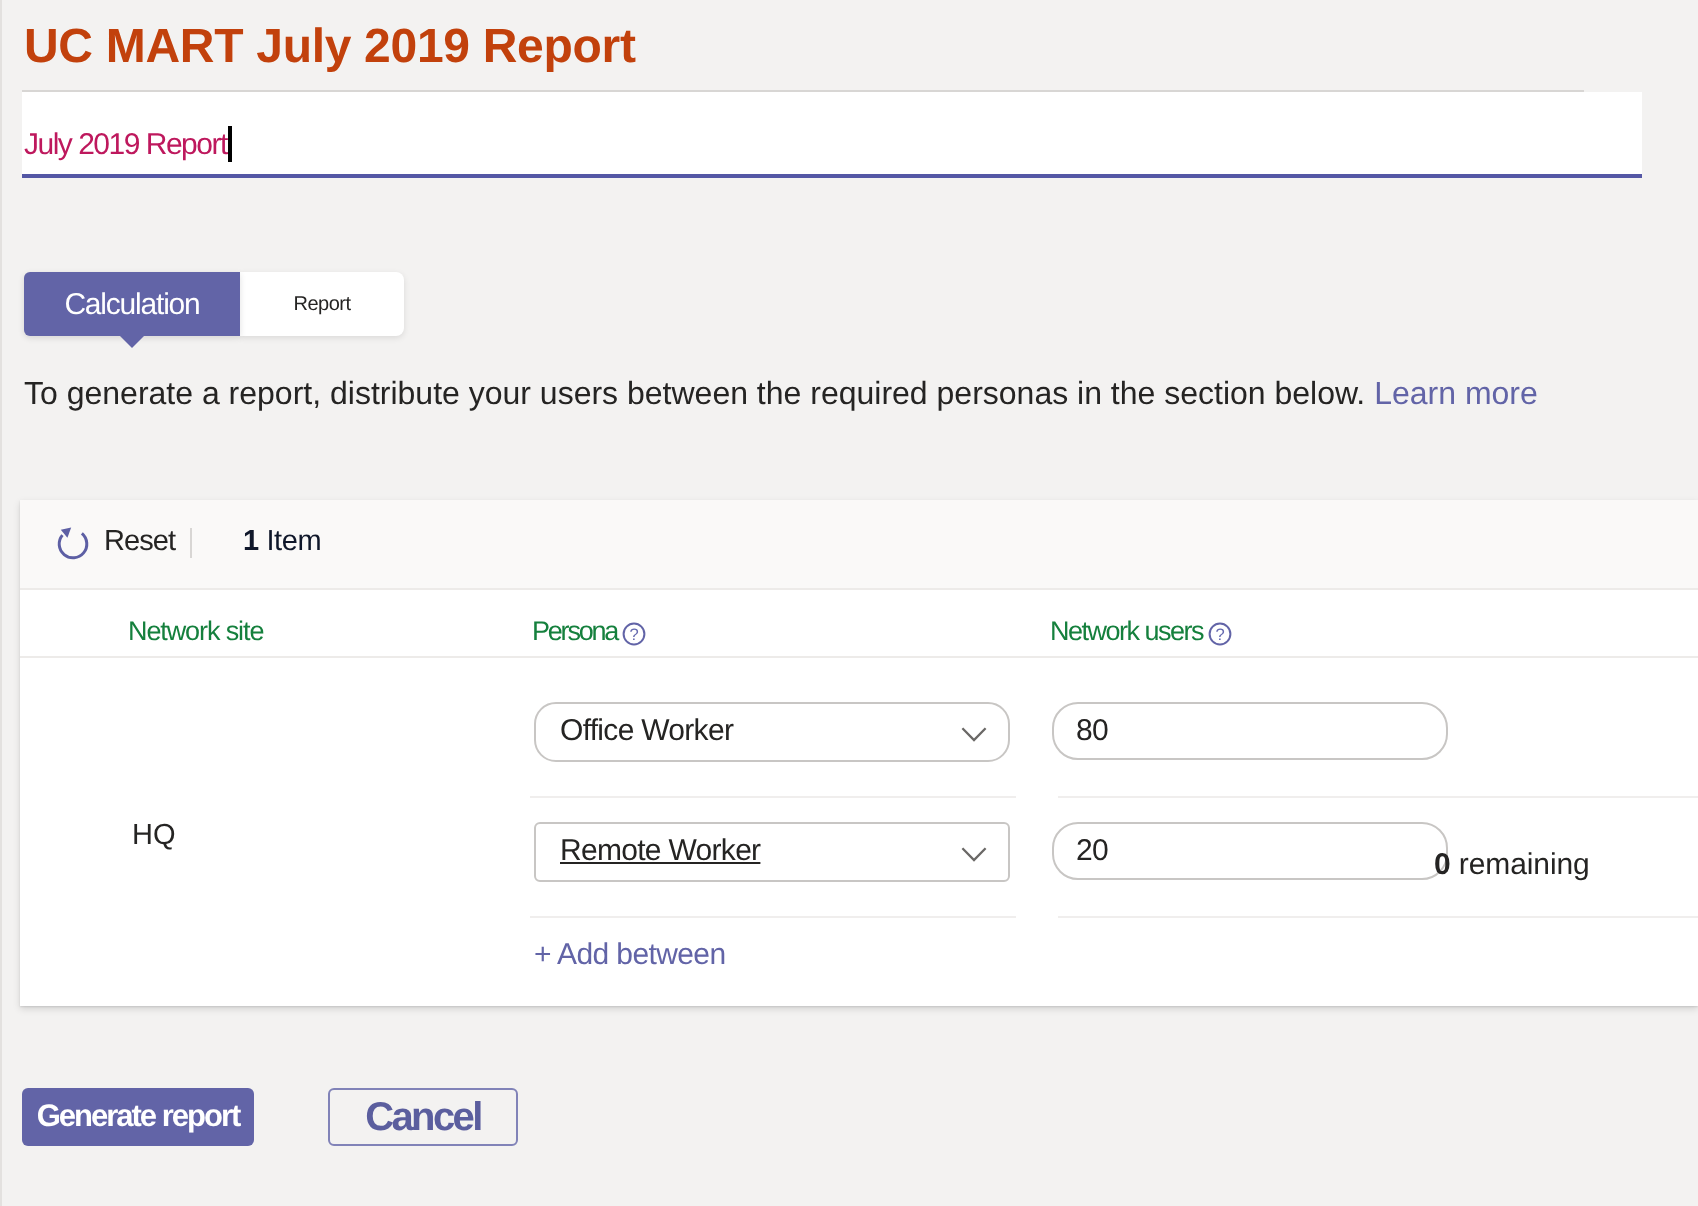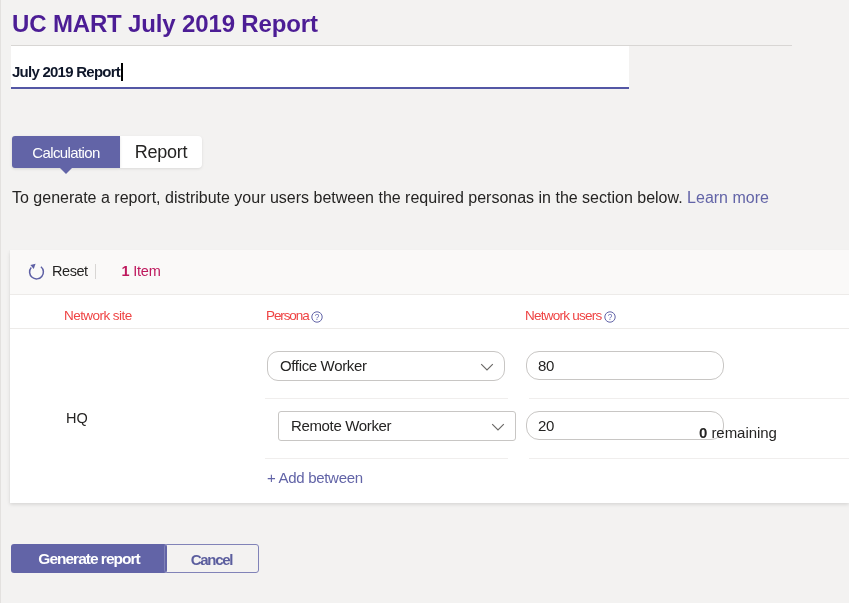--- a/index.html
+++ b/index.html
@@ -6,42 +6,42 @@
   html,body { width:849px; height:603px; overflow:hidden; }
   body {
     background:#f3f2f1;
     font-family:"Liberation Sans", sans-serif;
     color:#252423;
     position:relative;
   }
   .leftedge { position:absolute; left:0; top:0; width:1px; height:603px; background:#e3e1df; }
   h1.title {
     position:absolute; left:12px; top:10px;
-    font-size:24px; font-weight:bold; color:#4c1d95;
+    font-size:24px; font-weight:bold; color:#c2410c;
     letter-spacing:-0.15px; line-height:28px;
   }
   .divider { position:absolute; left:11px; top:45px; width:781px; height:1px; background:#d8d6d4; }
   .nameinput {
-    position:absolute; left:11px; top:46px; width:618px; height:43px;
+    position:absolute; left:11px; top:46px; width:810px; height:43px;
     background:#fff; border-bottom:2px solid #5457a5;
-    font-size:15px; letter-spacing:-0.75px; color:#0f172a;
-    line-height:15px; padding-top:17px; padding-left:1px;font-weight:bold;
+    font-size:15px; letter-spacing:-0.75px; color:#be185d;
+    line-height:15px; padding-top:17px; padding-left:1px;
   }
   .cursor { display:inline-block; width:1.5px; height:18px; background:#000; vertical-align:-4px; margin-left:1px; }
   .tab-calc {
     position:absolute; left:12px; top:136px; width:108px; height:32px;
     background:#6264a7; border-radius:3px 0 0 3px; z-index:2;
     color:#fff; font-size:15px; letter-spacing:-0.6px;
     line-height:33.5px; text-align:center;
     box-shadow:0 1px 3px rgba(0,0,0,0.12);
   }
   .tab-report {
     position:absolute; left:120px; top:136px; width:82px; height:32px;
     background:#fff; border-radius:0 4px 4px 0; z-index:1;
-    color:#252423; font-size:18px; letter-spacing:-0.25px;
+    color:#252423; font-size:10px; letter-spacing:-0.25px;
     line-height:33.5px; text-align:center;
     box-shadow:0 1px 3px rgba(0,0,0,0.1);
   }
   .tab-notch {
     position:absolute; left:60px; top:168px; z-index:2;
     width:0; height:0;
     border-left:6px solid transparent; border-right:6px solid transparent;
     border-top:6px solid #6264a7;
   }
   .desc {
@@ -55,67 +55,67 @@
     box-shadow:0 1.6px 3.6px rgba(0,0,0,0.13), 0 0.3px 0.9px rgba(0,0,0,0.1);
     padding-left:21px;
   }
   .toolbar {
     position:absolute; left:0; top:0; width:839px; height:45px;
     background:#faf9f8; border-bottom:1px solid #edebe9;
   }
   .reseticon { position:absolute; left:17.5px; top:13px; }
   .resetlabel { position:absolute; left:42px; top:13px; font-size:14.5px; letter-spacing:-0.45px; color:#252423; }
   .toolsep { position:absolute; left:84.5px; top:14px; width:1px; height:15px; background:#d8d6d4; }
-  .itemcount { position:absolute; left:111.5px; top:13px; font-size:14.5px; letter-spacing:-0.2px; color:#be185d; }
+  .itemcount { position:absolute; left:111.5px; top:13px; font-size:14.5px; letter-spacing:-0.2px; color:#0f172a; }
   .headrow {
     position:absolute; left:0; top:45px; width:839px; height:34px;
     border-bottom:1px solid #edebe9; background:#fff;
-    font-size:13.5px; color:#ef4444;
+    font-size:13.5px; color:#15803d;
   }
   .h-site { position:absolute; left:54px; top:13px; letter-spacing:-0.55px; }
   .h-persona { position:absolute; left:256px; top:13px; letter-spacing:-1.1px; }
   .h-users { position:absolute; left:515px; top:13px; letter-spacing:-0.75px; }
   .qicon { position:absolute; top:16px; }
   .qi-p { left:300.5px; }
   .qi-u { left:593.5px; }
   .hq { position:absolute; left:56px; top:160.5px; font-size:14.5px; letter-spacing:0px; line-height:14.5px; }
   .ddown {
     position:absolute; width:238px; height:30px;
     background:#fff; border:1px solid #c8c6c4; border-radius:3px;
     font-size:15px; letter-spacing:-0.35px; color:#252423; line-height:28px;
     padding-left:12px;
   }
   .dd1 { left:257px; top:101px;border-radius:11px; }
-  .dd2 { left:268px; top:161px; }
+  .dd2 { left:257px; top:161px;text-decoration:underline; }
   .chev { position:absolute; right:10px; top:9px; }
   .numin {
     position:absolute; width:198px; height:29px;
     background:#fff; border:1px solid #c8c6c4; border-radius:13px;
     font-size:15px; letter-spacing:-0.3px; color:#252423; line-height:27px;
     padding-left:11px;
   }
   .ni1 { left:516px; top:101px; }
   .ni2 { left:516px; top:161px; }
   .rowsep { position:absolute; height:1px; background:#f0eeed; }
   .sep1a { left:255px; top:148px; width:243px; }
   .sep1b { left:519px; top:148px; width:320px; }
   .sep2a { left:255px; top:208px; width:243px; }
   .sep2b { left:519px; top:208px; width:320px; }
-  .remaining { position:absolute; left:689px; top:174px; font-size:15px; letter-spacing:-0.05px; color:#252423; }
+  .remaining { position:absolute; left:707px; top:174px; font-size:15px; letter-spacing:-0.05px; color:#252423; }
   .addpersona { position:absolute; left:257px; top:219px; font-size:15px; letter-spacing:-0.3px; color:#6264a7; }
   .btn-gen {
-    position:absolute; left:11px; top:544px; width:156px; height:29px;
+    position:absolute; left:11px; top:544px; width:116px; height:29px;
     background:#6264a7; border-radius:3px;
     color:#fff; font-size:15.5px; font-weight:bold; letter-spacing:-1.0px;
     line-height:30px; text-align:center;
   }
   .btn-cancel {
     position:absolute; left:164px; top:544px; width:95px; height:29px;
     background:transparent; border:1.5px solid #8183b8; border-radius:3px;
-    color:#5b5e9e; font-size:15px; font-weight:bold; letter-spacing:-1.3px;
+    color:#5b5e9e; font-size:20px; font-weight:bold; letter-spacing:-1.3px;
     line-height:29px; text-align:center;
   }
 </style>
 </head>
 <body>
   <div class="leftedge"></div>
   <h1 class="title">UC MART July 2019 Report</h1>
   <div class="divider"></div>
   <div class="nameinput">July 2019 Report<span class="cursor"></span></div>
 

